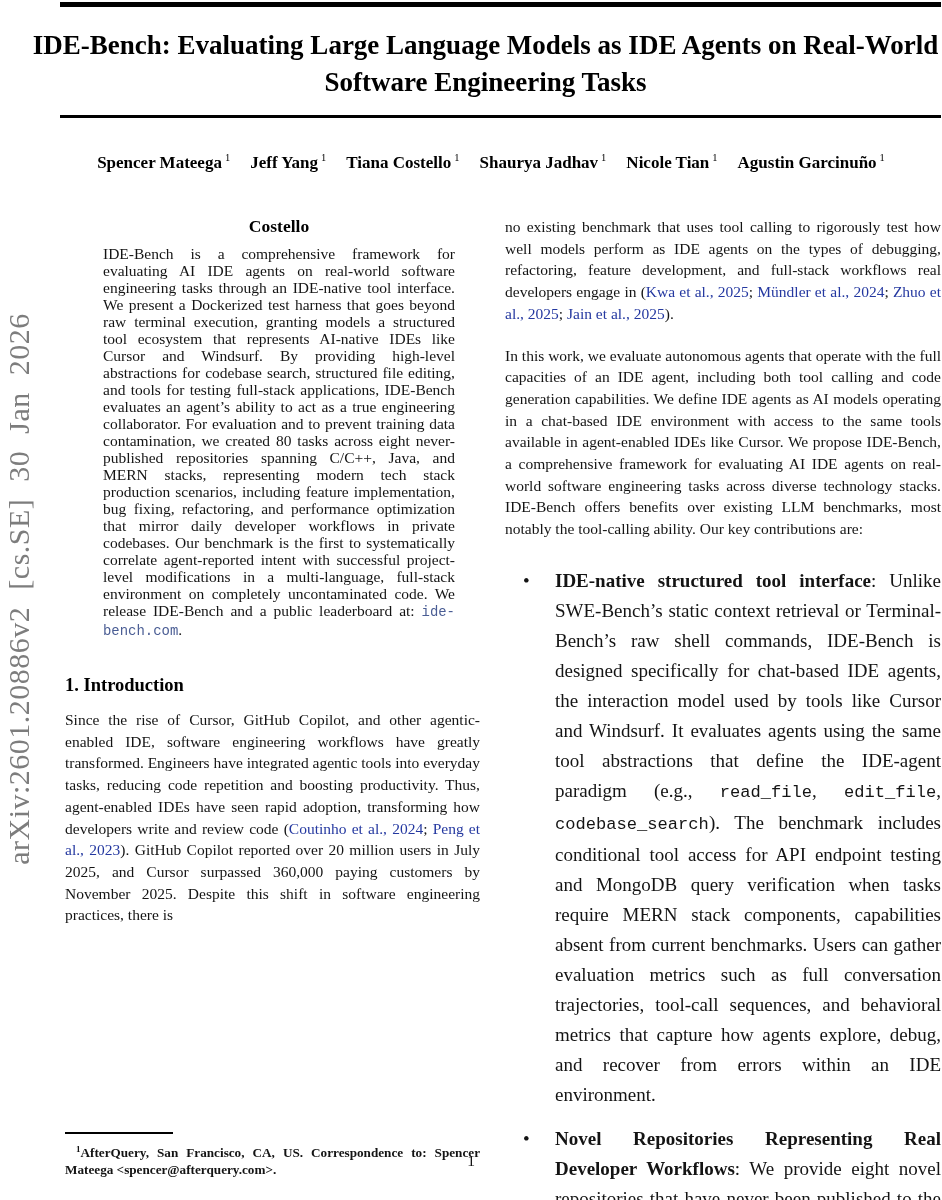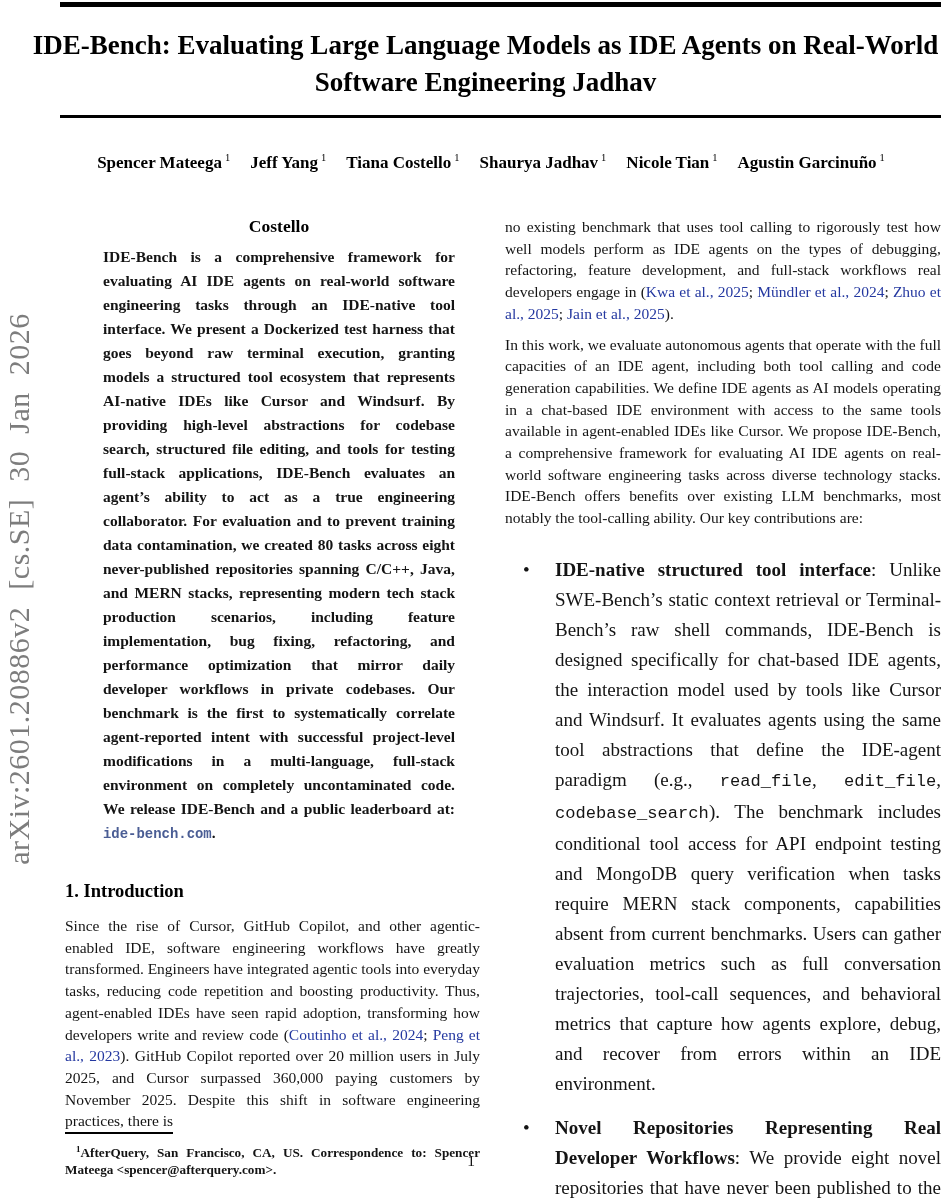--- a/index.html
+++ b/index.html
@@ -30,28 +30,28 @@
   .author sup{font-size:10.5px;font-weight:normal;margin-left:3px;}
   .col{position:absolute;top:216px;}
   .col-left{left:65px;width:415px;}
   .col-right{left:505px;width:436px;}
   .abstract-heading{
     text-align:center;font-size:17.5px;font-weight:bold;color:#000;
     margin:0 25px 8px 38px;
   }
   .abstract-body{
     margin:0 25px 0 38px;text-align:justify;
-    font-size:15.5px;line-height:24px;font-weight:bold;
+    font-size:15.5px;line-height:17px;
   }
   .section-heading{
     font-size:18.5px;font-weight:bold;color:#000;
     margin:35px 0 13px 0;
   }
   .body-text{margin:0;text-align:justify;font-size:15.5px;line-height:21.7px;}
-  .p-gap{margin-top:9px;}
+  .p-gap{margin-top:20px;}
   .contrib-list{margin:26px 0 0 0;padding:0 0 0 50px;list-style:none;}
   .contrib-list li{position:relative;text-align:justify;font-size:19px;line-height:30px;}
   .contrib-list li + li{margin-top:14px;}
   .contrib-list li::before{content:"\2022";position:absolute;left:-32px;top:0;}
   .footnote{
     position:absolute;left:65px;top:1132px;width:415px;
     font-size:13.2px;line-height:16.8px;font-weight:bold;
   }
   .footnote-rule{width:108px;height:2px;background:#000;margin-bottom:7px;}
   .footnote p{margin:0;text-indent:11px;text-align:justify;}
@@ -66,21 +66,21 @@
 <body>
 
 <div class="page">
 
   <div class="sidebar">arXiv:2601.20886v2  [cs.SE]  30 Jan 2026</div>
 
   <div class="rule rule-top"></div>
 
   <h1 class="title">
     <span class="tline">IDE-Bench: Evaluating Large Language Models as IDE Agents on Real-World</span>
-    <span class="tline">Software Engineering Jadhav</span>
+    <span class="tline">Software Engineering Tasks</span>
   </h1>
 
   <div class="rule rule-mid"></div>
 
   <div class="authors">
     <span class="author"><span>Spencer Mateega</span><sup>1</sup></span><span class="author"><span>Jeff Yang</span><sup>1</sup></span><span class="author"><span>Tiana Costello</span><sup>1</sup></span><span class="author"><span>Shaurya Jadhav</span><sup>1</sup></span><span class="author"><span>Nicole Tian</span><sup>1</sup></span><span class="author"><span>Agustin Garcinuño</span><sup>1</sup></span>
   </div>
 
   <div class="col col-left">
     <div class="abstract-heading">Costello</div>

